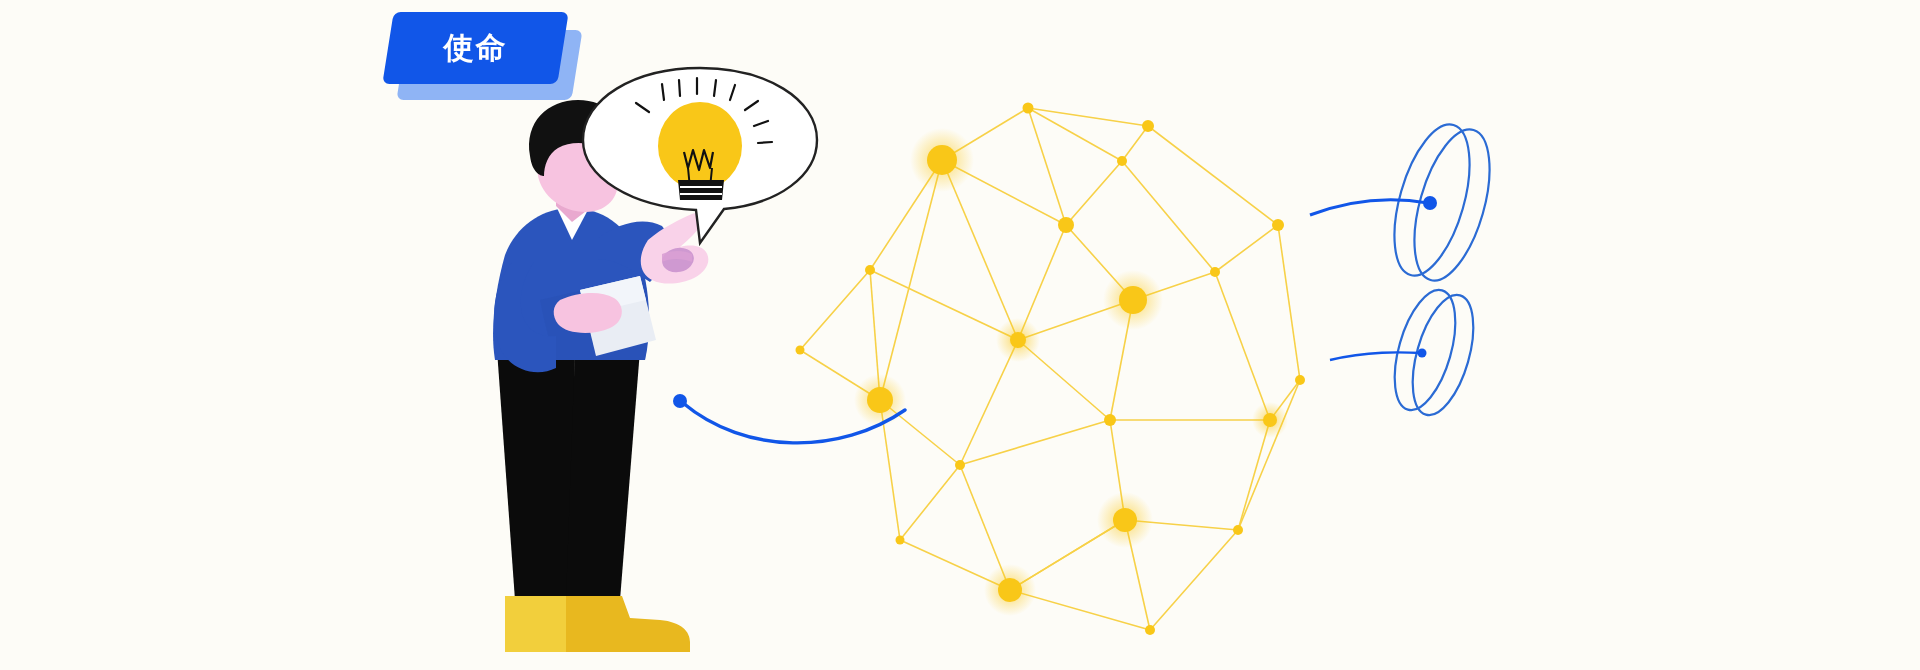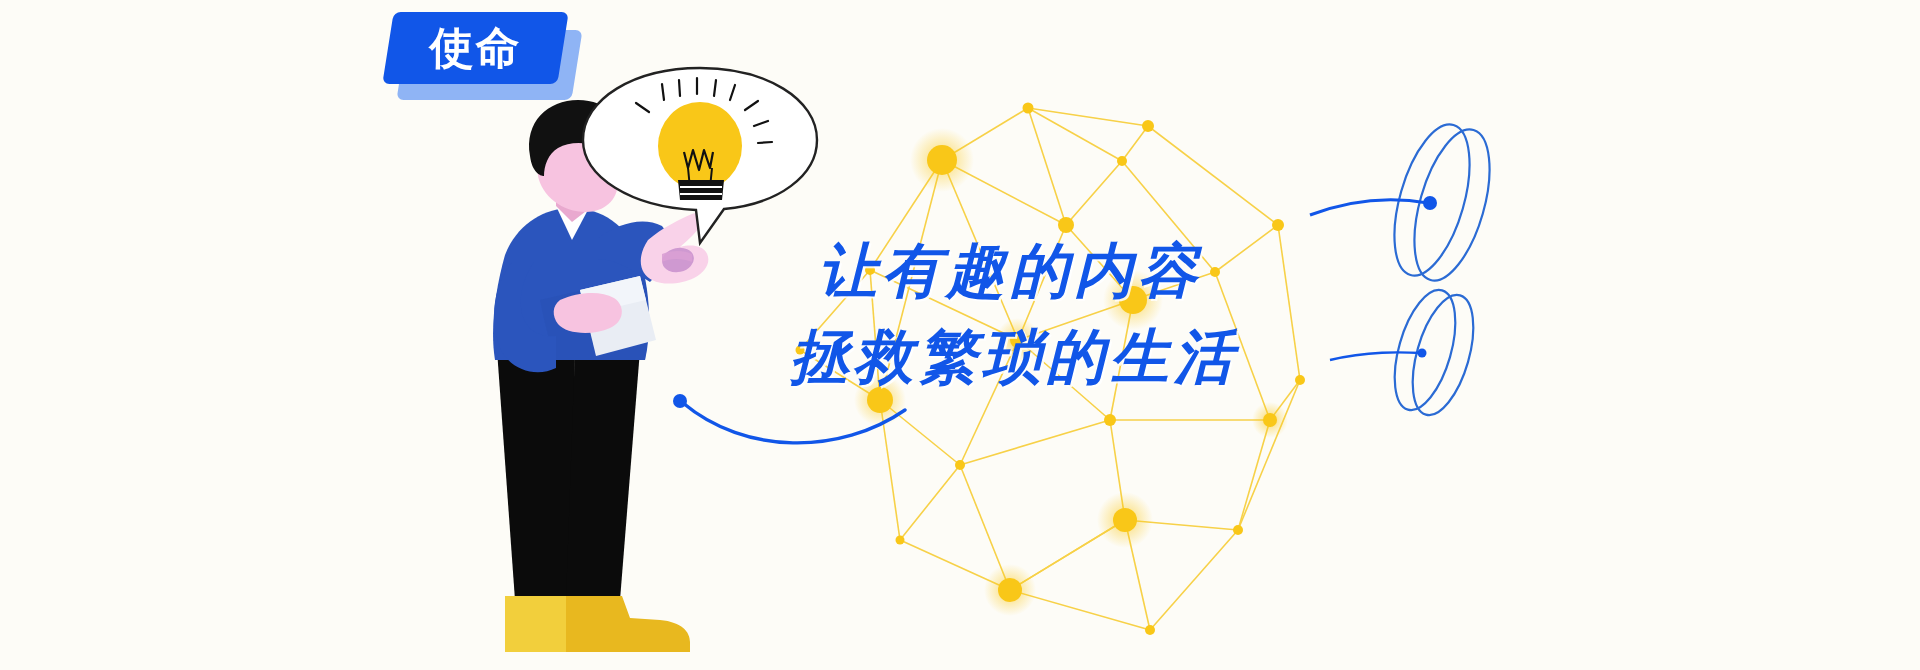--- a/index.html
+++ b/index.html
@@ -48,21 +48,21 @@
   #badge-label {
     position: absolute;
     left: 0;
     top: 0;
     width: 175px;
     height: 72px;
     display: flex;
     align-items: center;
     justify-content: center;
     color: #ffffff;
-    font-size: 44px;
+    font-size: 30px;
     font-weight: bold;
     letter-spacing: 2px;
     font-family: "DejaVu Sans", "Liberation Sans", sans-serif;
   }
   
   #headline {
     position: absolute;
     left: 818px;
     top: 228px;
     width: 620px;
@@ -267,18 +267,14 @@
       <line x1="680" y1="194" x2="722" y2="194"></line>
     </g>
   </svg>
 
   <div id="badge-wrap">
     <div id="badge-shadow"></div>
     <div id="badge-main"></div>
     <div id="badge-label">使命</div>
   </div>
 
-  <div id="headline">
-    <div class="headline-line" id="headline-line-1">让有趣的内容</div>
-    <div class="headline-line" id="headline-line-2">拯救繁琐的生活</div>
-  </div>
 
 </div>
 
 </body></html>

